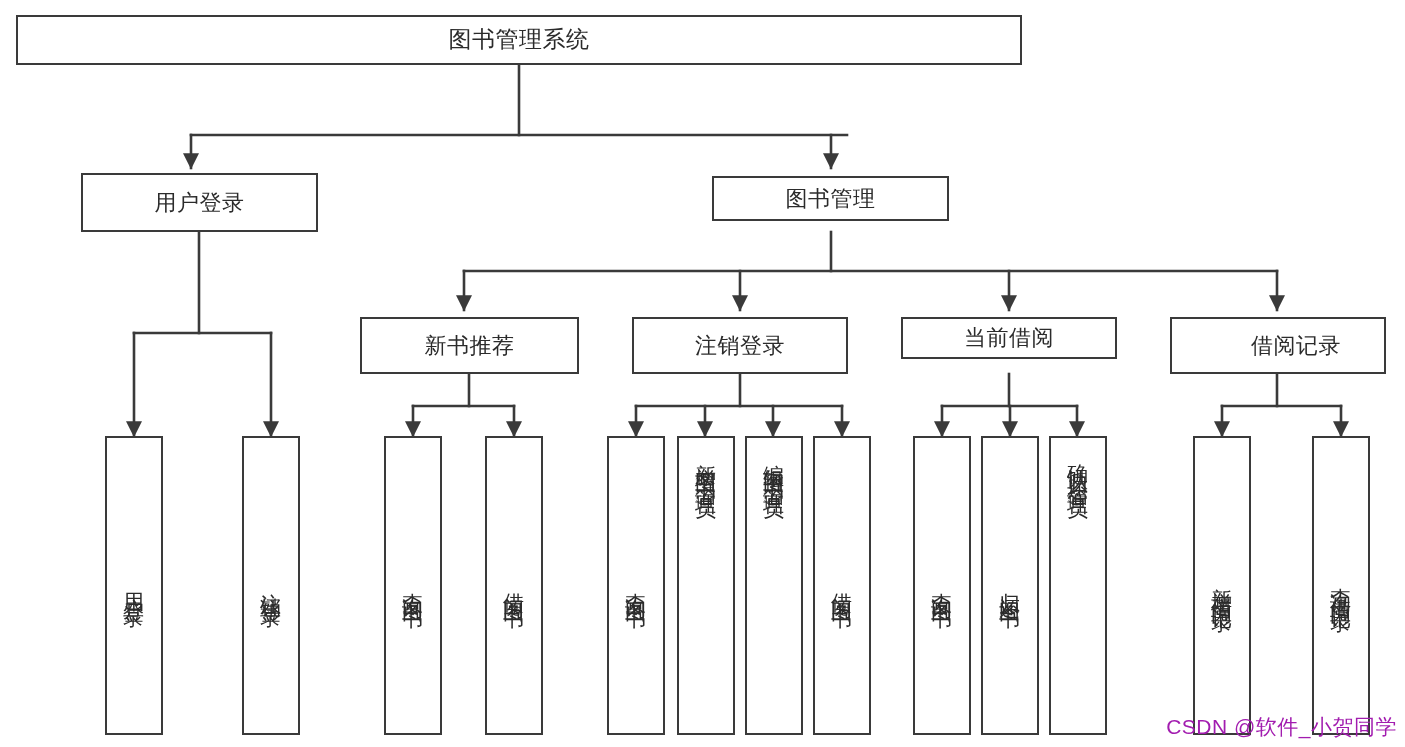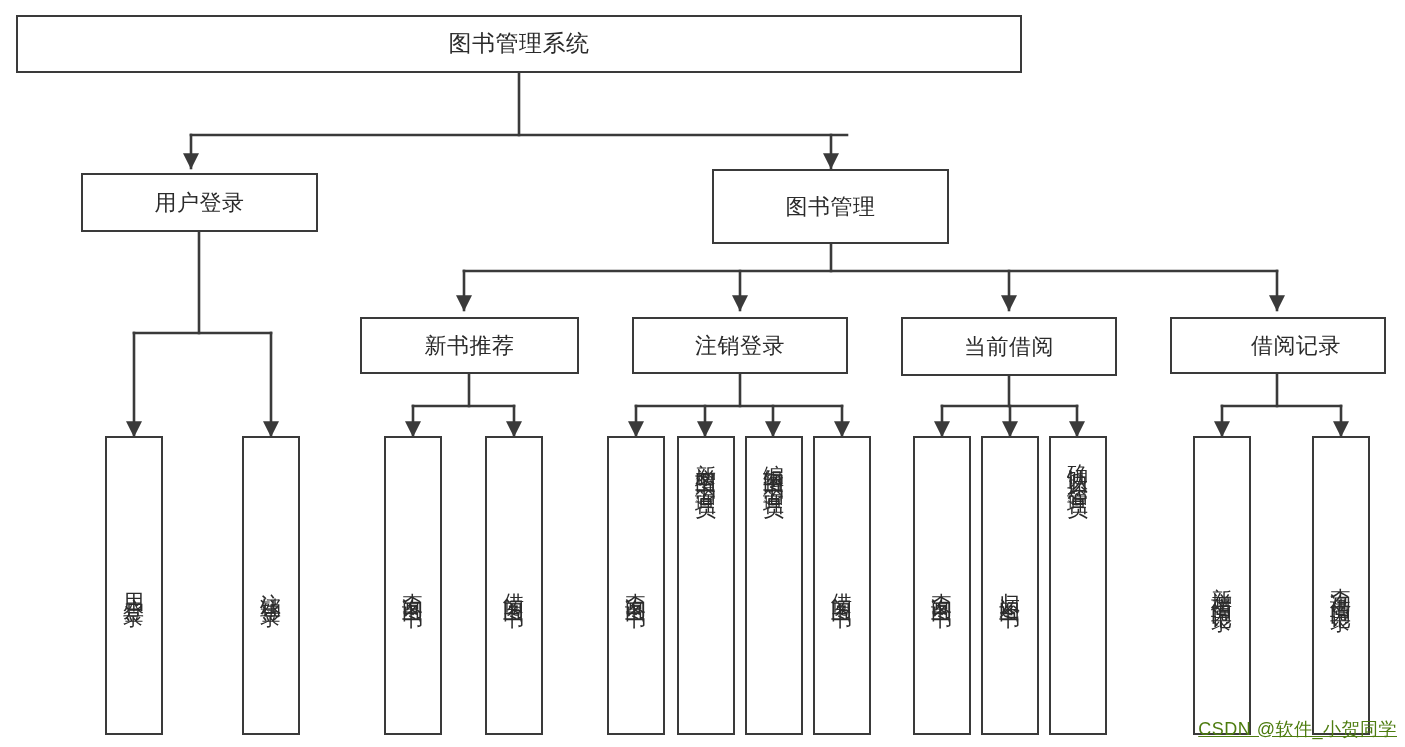--- a/index.html
+++ b/index.html
@@ -66,26 +66,25 @@
     text-align: left;
   }
   .node.vert.centered {
     align-items: center;
     padding-top: 0;
   }
   .watermark {
     position: absolute;
     right: 8px;
     bottom: 6px;
-    font-size: 18px;
-    color: #4d7c0f;
+    font-size: 21px;
+    color: #a21caf;
     letter-spacing: 0.5px;
     white-space: nowrap;
     z-index: 5;
-    text-decoration: underline;
   }
 </style>
 </head>
 <body>
 
 <div id="canvas">
 
   <svg id="edges" viewBox="0 0 1405 747" width="1405" height="747" xmlns="http://www.w3.org/2000/svg">
     <defs>
       <marker id="arrow" viewBox="0 0 10 10" refX="9.2" refY="5" markerWidth="6.2" markerHeight="6.2" orient="auto-start-reverse">
@@ -129,38 +128,38 @@
       <path d="M 1010 406 L 1010 436" marker-end="url(#arrow)"></path>
       <path d="M 1077 406 L 1077 436" marker-end="url(#arrow)"></path>
 
       <path d="M 1277 374 L 1277 406"></path>
       <path d="M 1222 406 L 1341 406"></path>
       <path d="M 1222 406 L 1222 436" marker-end="url(#arrow)"></path>
       <path d="M 1341 406 L 1341 436" marker-end="url(#arrow)"></path>
     </g>
   </svg>
 
-  <div class="node horiz root" style="left:16px; top:15px; width:1006px; height:58px;">
+  <div class="node horiz root" style="left:16px; top:15px; width:1006px; height:50px;">
     <span class="node-label">图书管理系统</span>
   </div>
 
   <div class="node horiz" style="left:81px; top:173px; width:237px; height:59px;">
     <span class="node-label">用户登录</span>
   </div>
-  <div class="node horiz" style="left:712px; top:169px; width:237px; height:75px;">
+  <div class="node horiz" style="left:712px; top:176px; width:237px; height:45px;">
     <span class="node-label">图书管理</span>
   </div>
 
   <div class="node horiz" style="left:360px; top:317px; width:219px; height:57px;font-family:Liberation Serif, serif;">
     <span class="node-label">新书推荐</span>
   </div>
   <div class="node horiz" style="left:632px; top:317px; width:216px; height:57px;">
     <span class="node-label">注销登录</span>
   </div>
-  <div class="node horiz" style="left:901px; top:317px; width:216px; height:59px;">
+  <div class="node horiz" style="left:901px; top:317px; width:216px; height:42px;">
     <span class="node-label">当前借阅</span>
   </div>
   <div class="node horiz" style="left:1170px; top:317px; width:216px; height:57px;padding-left:36px;">
     <span class="node-label">借阅记录</span>
   </div>
 
   <div class="node vert centered" style="left:105px; top:436px; width:58px; height:299px;">
     <span class="node-label">用户登录</span>
   </div>
   <div class="node vert centered" style="left:242px; top:436px; width:58px; height:299px;">

